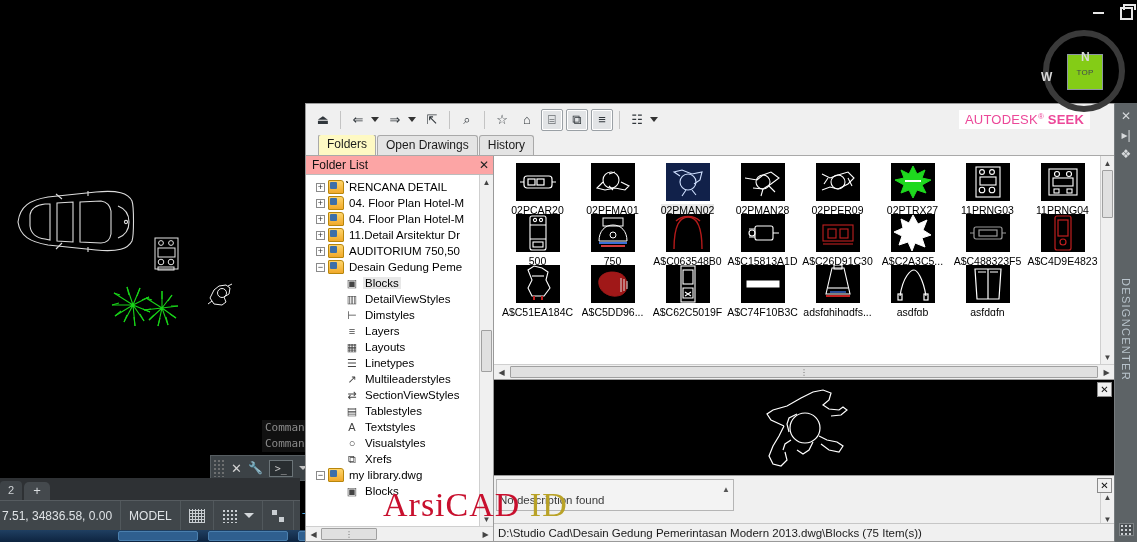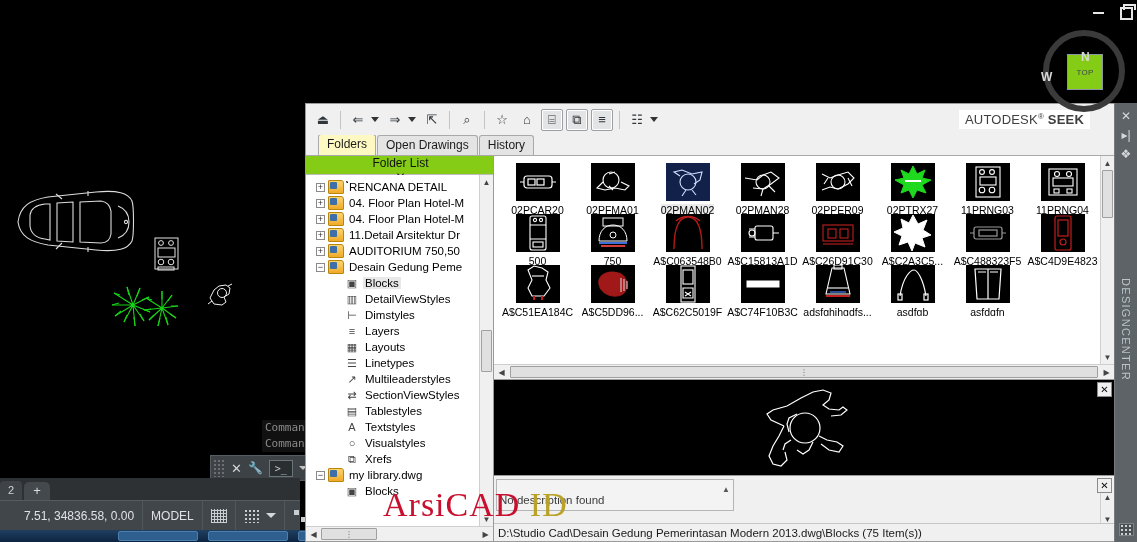--- a/index.html
+++ b/index.html
@@ -98,21 +98,21 @@
 
   .statusbar {
     position: absolute; left: 0; bottom: 12px; width: 300px; height: 30px;
     background: #40464a; border-top: 1px solid #565c60;
     display: flex; align-items: center; z-index: 14;
   }
   .sb-cell {
     height: 30px; display: flex; align-items: center; padding: 0 8px;
     border-right: 1px solid #51585c; color: #dfe3e6; font-size: 12px; white-space: nowrap;
   }
-  .sb-coords { padding-left: 2px; margin-left: 22px; }
+  .sb-coords { padding-left: 2px; }
   .grid-ico {
     width: 16px; height: 14px;
     background-image: repeating-linear-gradient(90deg,#c9ced2 0 1px, transparent 1px 3px),
                       repeating-linear-gradient(0deg,#c9ced2 0 1px, transparent 1px 3px);
   }
   .snap-ico {
     width: 16px; height: 14px;
     background-image: radial-gradient(#c9ced2 32%, transparent 33%);
     background-size: 4px 4px;
   }
@@ -165,41 +165,41 @@
   .tb-btn {
     width: 22px; height: 22px; display: flex; align-items: center; justify-content: center;
     color: #30363b; font-size: 13px; border: 1px solid transparent; border-radius: 2px;
   }
   .tb-btn.pressed { border: 1px solid #9aa0a5; background: #e2e4e6; box-shadow: inset 0 0 0 1px #fff; }
   .tb-sep { width: 1px; height: 18px; background: #c4c4c4; margin: 0 3px; }
   .tb-caret { border-left: 4px solid transparent; border-right: 4px solid transparent;
     border-top: 5px solid #333; margin-left: -1px; margin-right: 2px; }
   .seek-logo {
     position: absolute; right: 24px; top: 6px; background: #fff;
-    font-size: 13px; color: #404040; padding: 2px 6px; letter-spacing: .2px; margin-left: 12px;
+    font-size: 13px; color: #ec4899; padding: 2px 6px; letter-spacing: .2px; margin-left: 12px;
   }
   .seek-logo .reg { font-size: 8px; vertical-align: super; }
   .seek-logo b { font-weight: bold; }
 
   .dc-tabs { height: 20px; display: flex; align-items: flex-end; padding-left: 12px; background: #f0f0f0; }
   .dc-tab {
     font-size: 12px; color: #1b1b1b; padding: 2px 8px 3px 8px;
     border: 1px solid #a9a9a9; border-bottom: none; background: #e4e4e4;
     border-top-left-radius: 3px; border-top-right-radius: 3px; margin-right: 1px;
   }
   .dc-tab.active { background: #fef9c3; padding-bottom: 4px; }
 
   .dc-body { flex: 1; display: flex; border-top: 1px solid #a9a9a9; min-height: 0; }
 
   
   .tree-panel { width: 188px; display: flex; flex-direction: column; border-right: 1px solid #9a9a9a; background: #fff; }
   .tree-head {
-    height: 19px; background: #84cc16; border-bottom: 1px solid #bcbcbc;
+    height: 19px; background: #fca5a5; border-bottom: 1px solid #bcbcbc;
     display: flex; align-items: center; justify-content: space-between; padding: 0 4px 0 6px;
-    font-size: 12px; color: #111; flex-direction: column;
+    font-size: 12px; color: #111;
   }
   .tree-close { font-size: 12px; color: #222; }
   .tree-scroll { flex: 1; position: relative; overflow: hidden; background: #fff; }
   .tree-list { padding: 4px 0 0 0; }
   .tnode { display: flex; align-items: center; height: 16px; font-size: 11.5px; color: #000; white-space: nowrap; }
   .tnode .exp {
     width: 9px; height: 9px; border: 1px solid #8a8a8a; background: #fff;
     font-size: 9px; line-height: 7px; text-align: center; color: #333; margin-right: 3px; flex: none;
   }
   .tnode .spacer { width: 12px; flex: none; }

